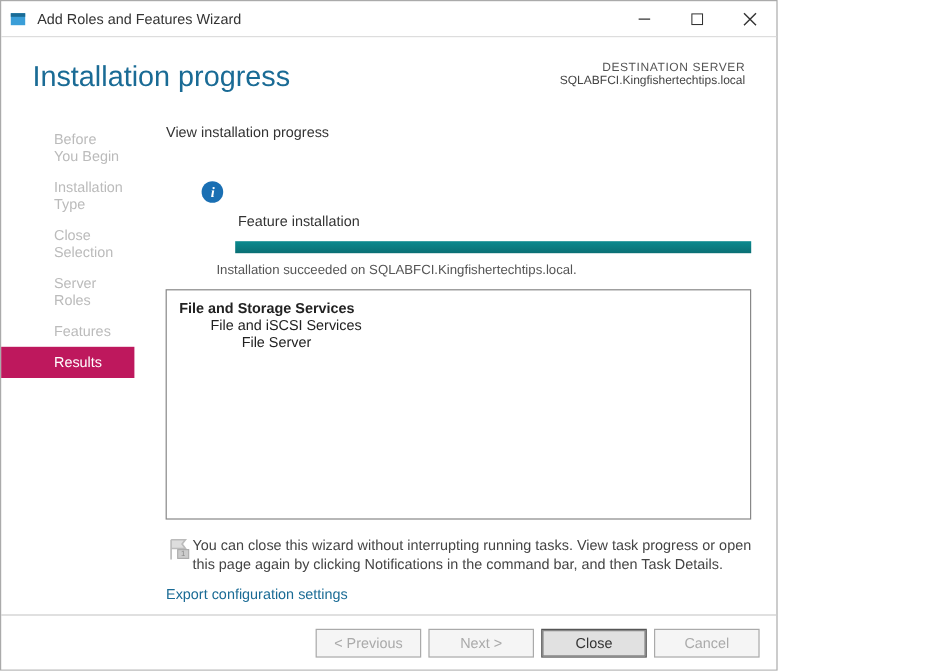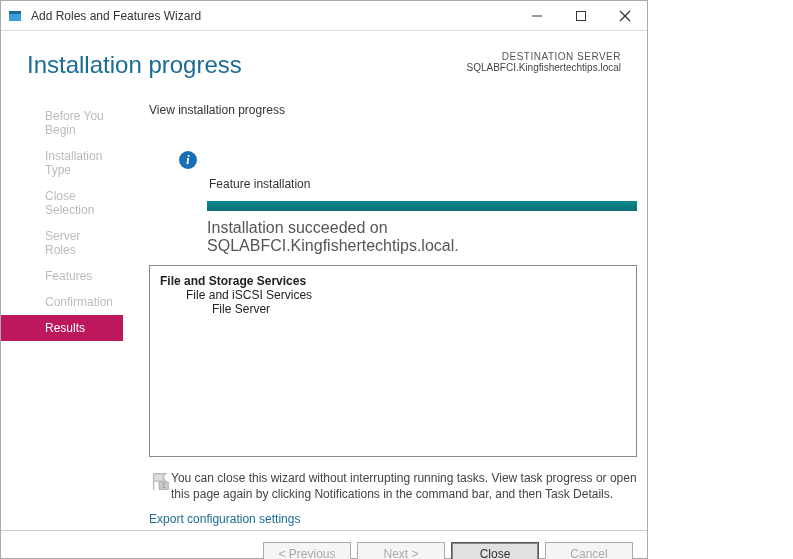--- a/index.html
+++ b/index.html
@@ -21,21 +21,21 @@
   .side-item { font-size: 12px; color: #bbb; padding: 6px 10px 6px 44px; position: relative; }
   .side-item::before { content: ""; position: absolute; left: 26px; top: 50%; width: 0; height: 0; }
   .side-item.active { background: #be185d; color: #fff; }
   .side-item.active::before { border-top:5px solid transparent; border-bottom:5px solid transparent; border-right:6px solid #fff; transform:translateY(-50%) rotate(180deg); display:none; }
   .content { flex: 1; padding: 16px 26px 0 26px; display:flex; flex-direction:column; }
   .instr { font-size: 12px; color: #333; margin-bottom: 12px; }
   .status-row { display: flex; align-items: center; margin-bottom: 6px; padding-left: 30px; }
   .info-icon { width:18px; height:18px; border-radius:50%; background:#1a6fb3; color:#fff; font-size:12px; font-weight:bold; display:flex; align-items:center; justify-content:center; margin-right:12px; font-family:Georgia,serif; font-style:italic; }
   .status-text { font-size: 12px; color: #333; margin-top: 48px; }
   .progress-outer { margin: 4px 0 6px 58px; height:10px; background:#09757f; background:linear-gradient(#0b8a8f,#0a6f74); width:430px; }
-  .success-msg { font-size: 16px; color:#555; margin: 2px 0 10px 58px; }
+  .success-msg { font-size: 11px; color:#555; margin: 2px 0 10px 42px; }
   .result-box { border:1px solid #888; padding:8px 10px; height:192px; font-size:12px; color:#222; }
   .result-box .l1 { font-weight:bold; }
   .result-box .l2 { font-weight:normal; margin-left:26px; }
   .result-box .l3 { margin-left:52px; }
   .note-row { display:flex; margin-top:14px; }
   .flag-icon { width:22px; height:22px; color:#bbb; position:relative; flex-shrink:0; }
   .note-text { font-size:12px; color:#444; line-height:1.3; }
   .export-link { font-size:12px; color:#1a6b95; margin-top:10px; margin-bottom:4px; display:inline-block; }
   .footer { height:46px; border-top:1px solid #ccc; display:flex; align-items:center; justify-content:flex-end; padding:0 14px; gap:6px; }
   .btn { width:88px; height:24px; font-size:12px; border:1px solid #aaa; background:#f3f3f3; color:#333; display:flex; align-items:center; justify-content:center; }
@@ -81,21 +81,20 @@
       </div>
     </div>
 
     <div class="middle">
       <div class="sidebar">
         <div class="side-item">Before You Begin</div>
         <div class="side-item">Installation Type</div>
         <div class="side-item">Close Selection</div>
         <div class="side-item">Server Roles</div>
         <div class="side-item">Features</div>
-        <div class="side-item">Confirmation</div>
         <div class="side-item active">Results</div>
       </div>
 
       <div class="content">
         <div class="instr">View installation progress</div>
         <div class="status-row">
           <div class="info-icon">i</div>
           <div class="status-text">Feature installation</div>
         </div>
         <div class="progress-outer"></div>

